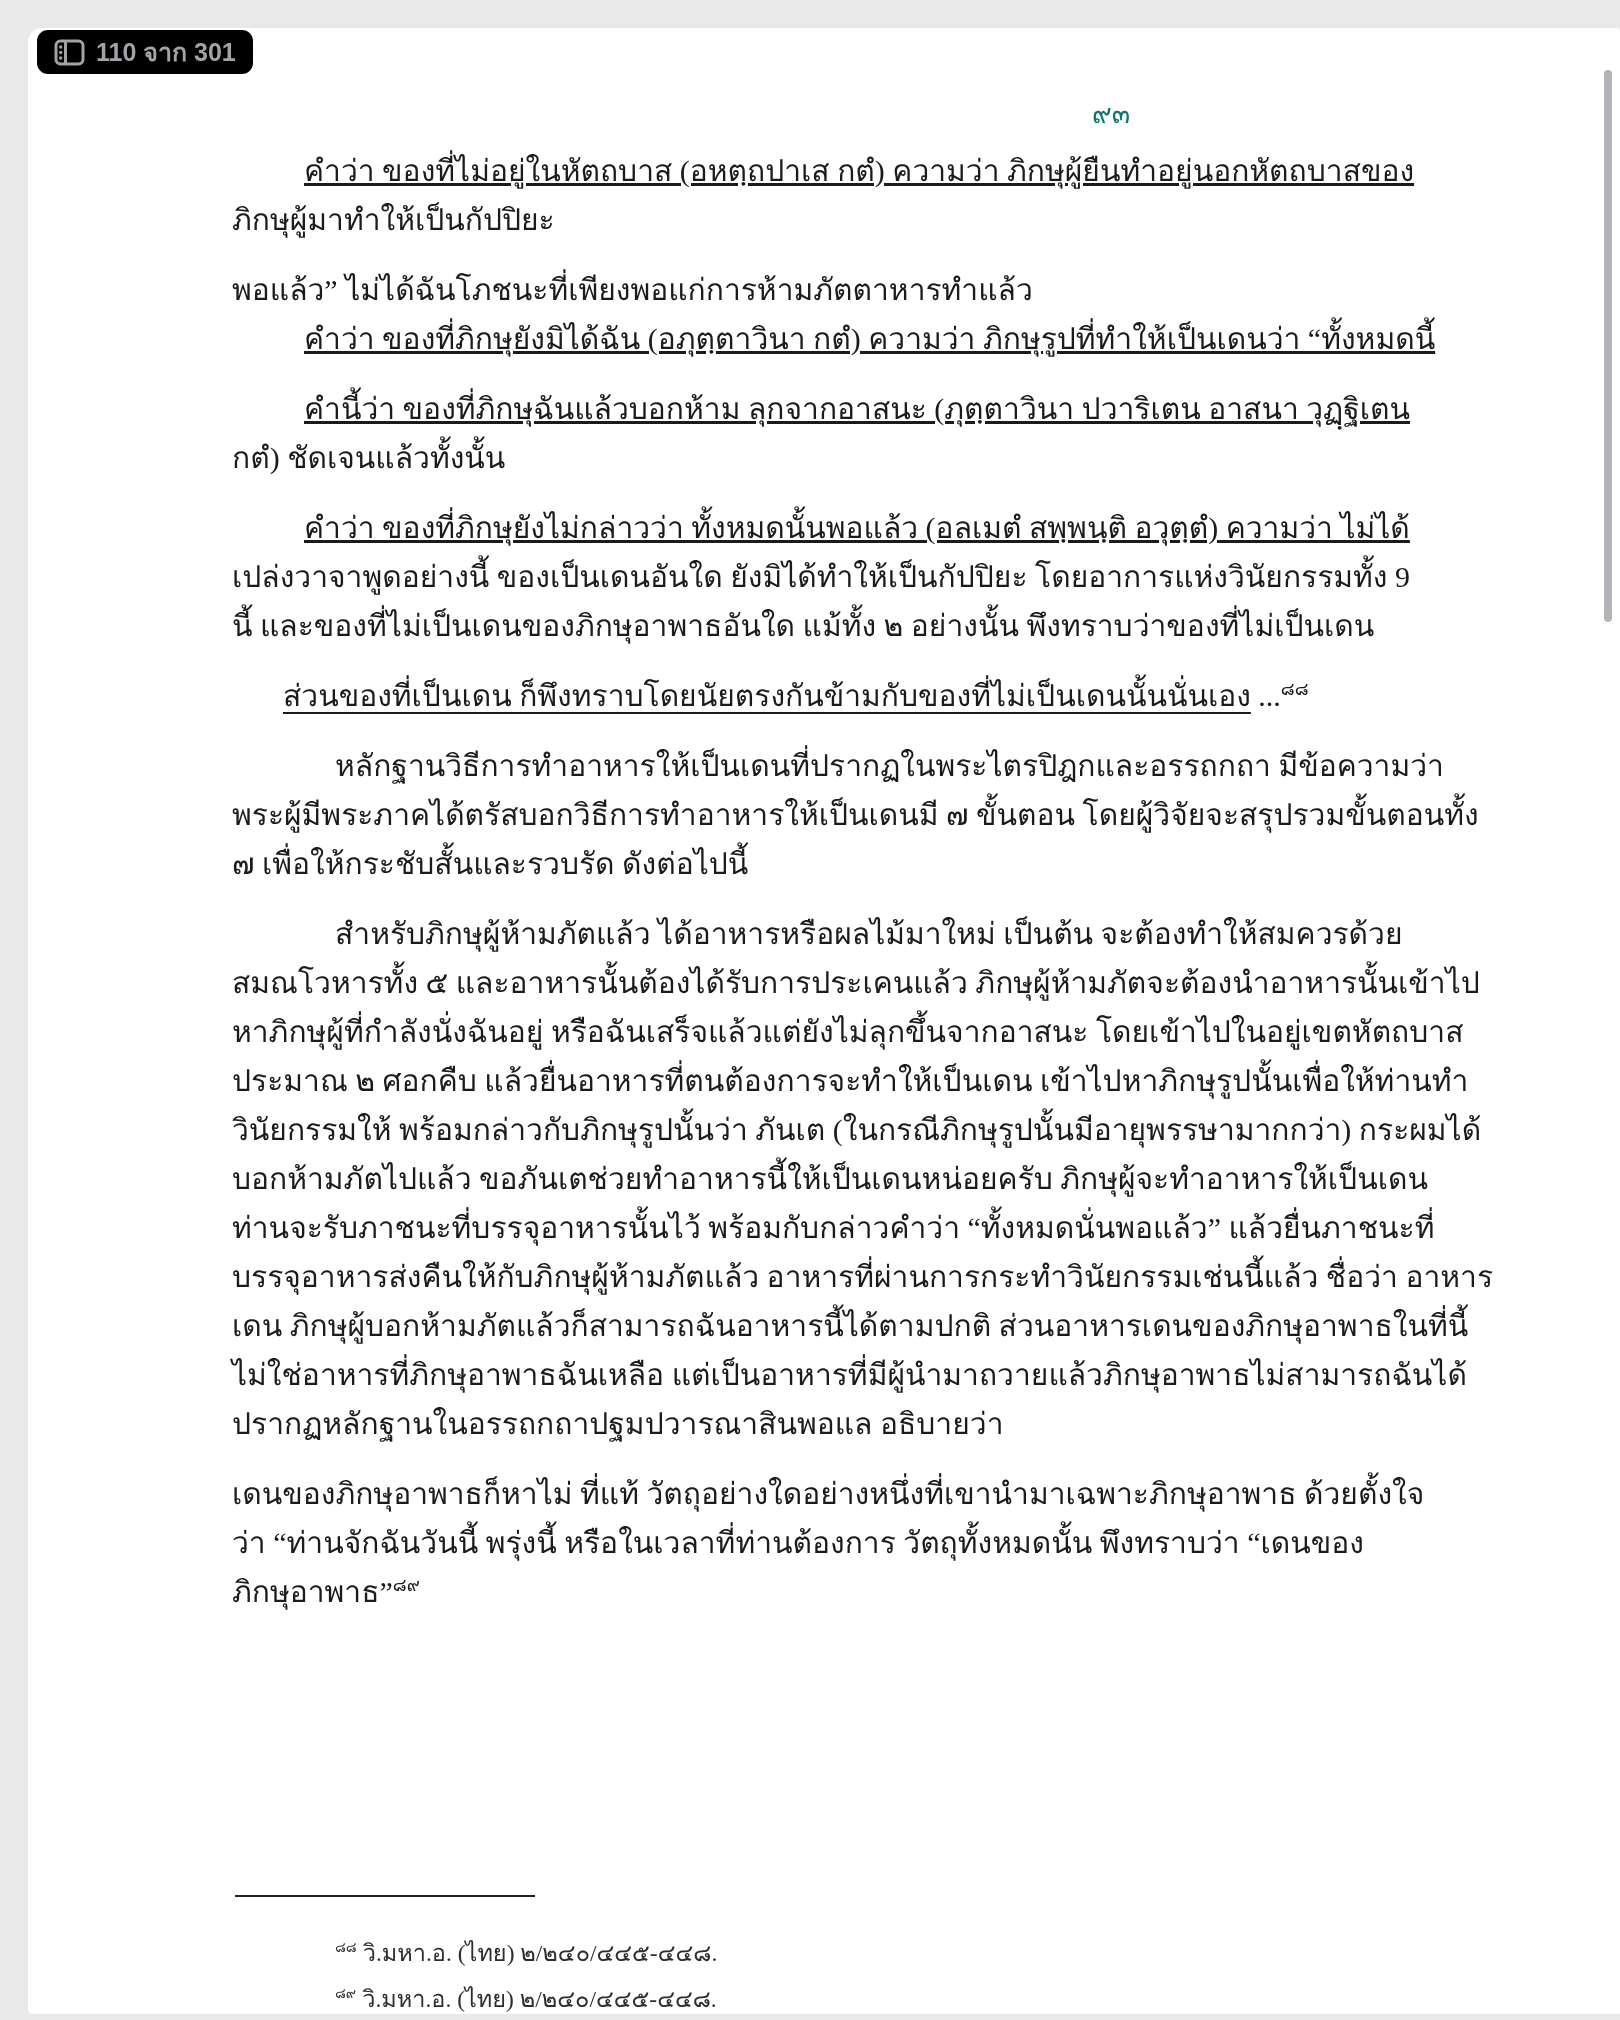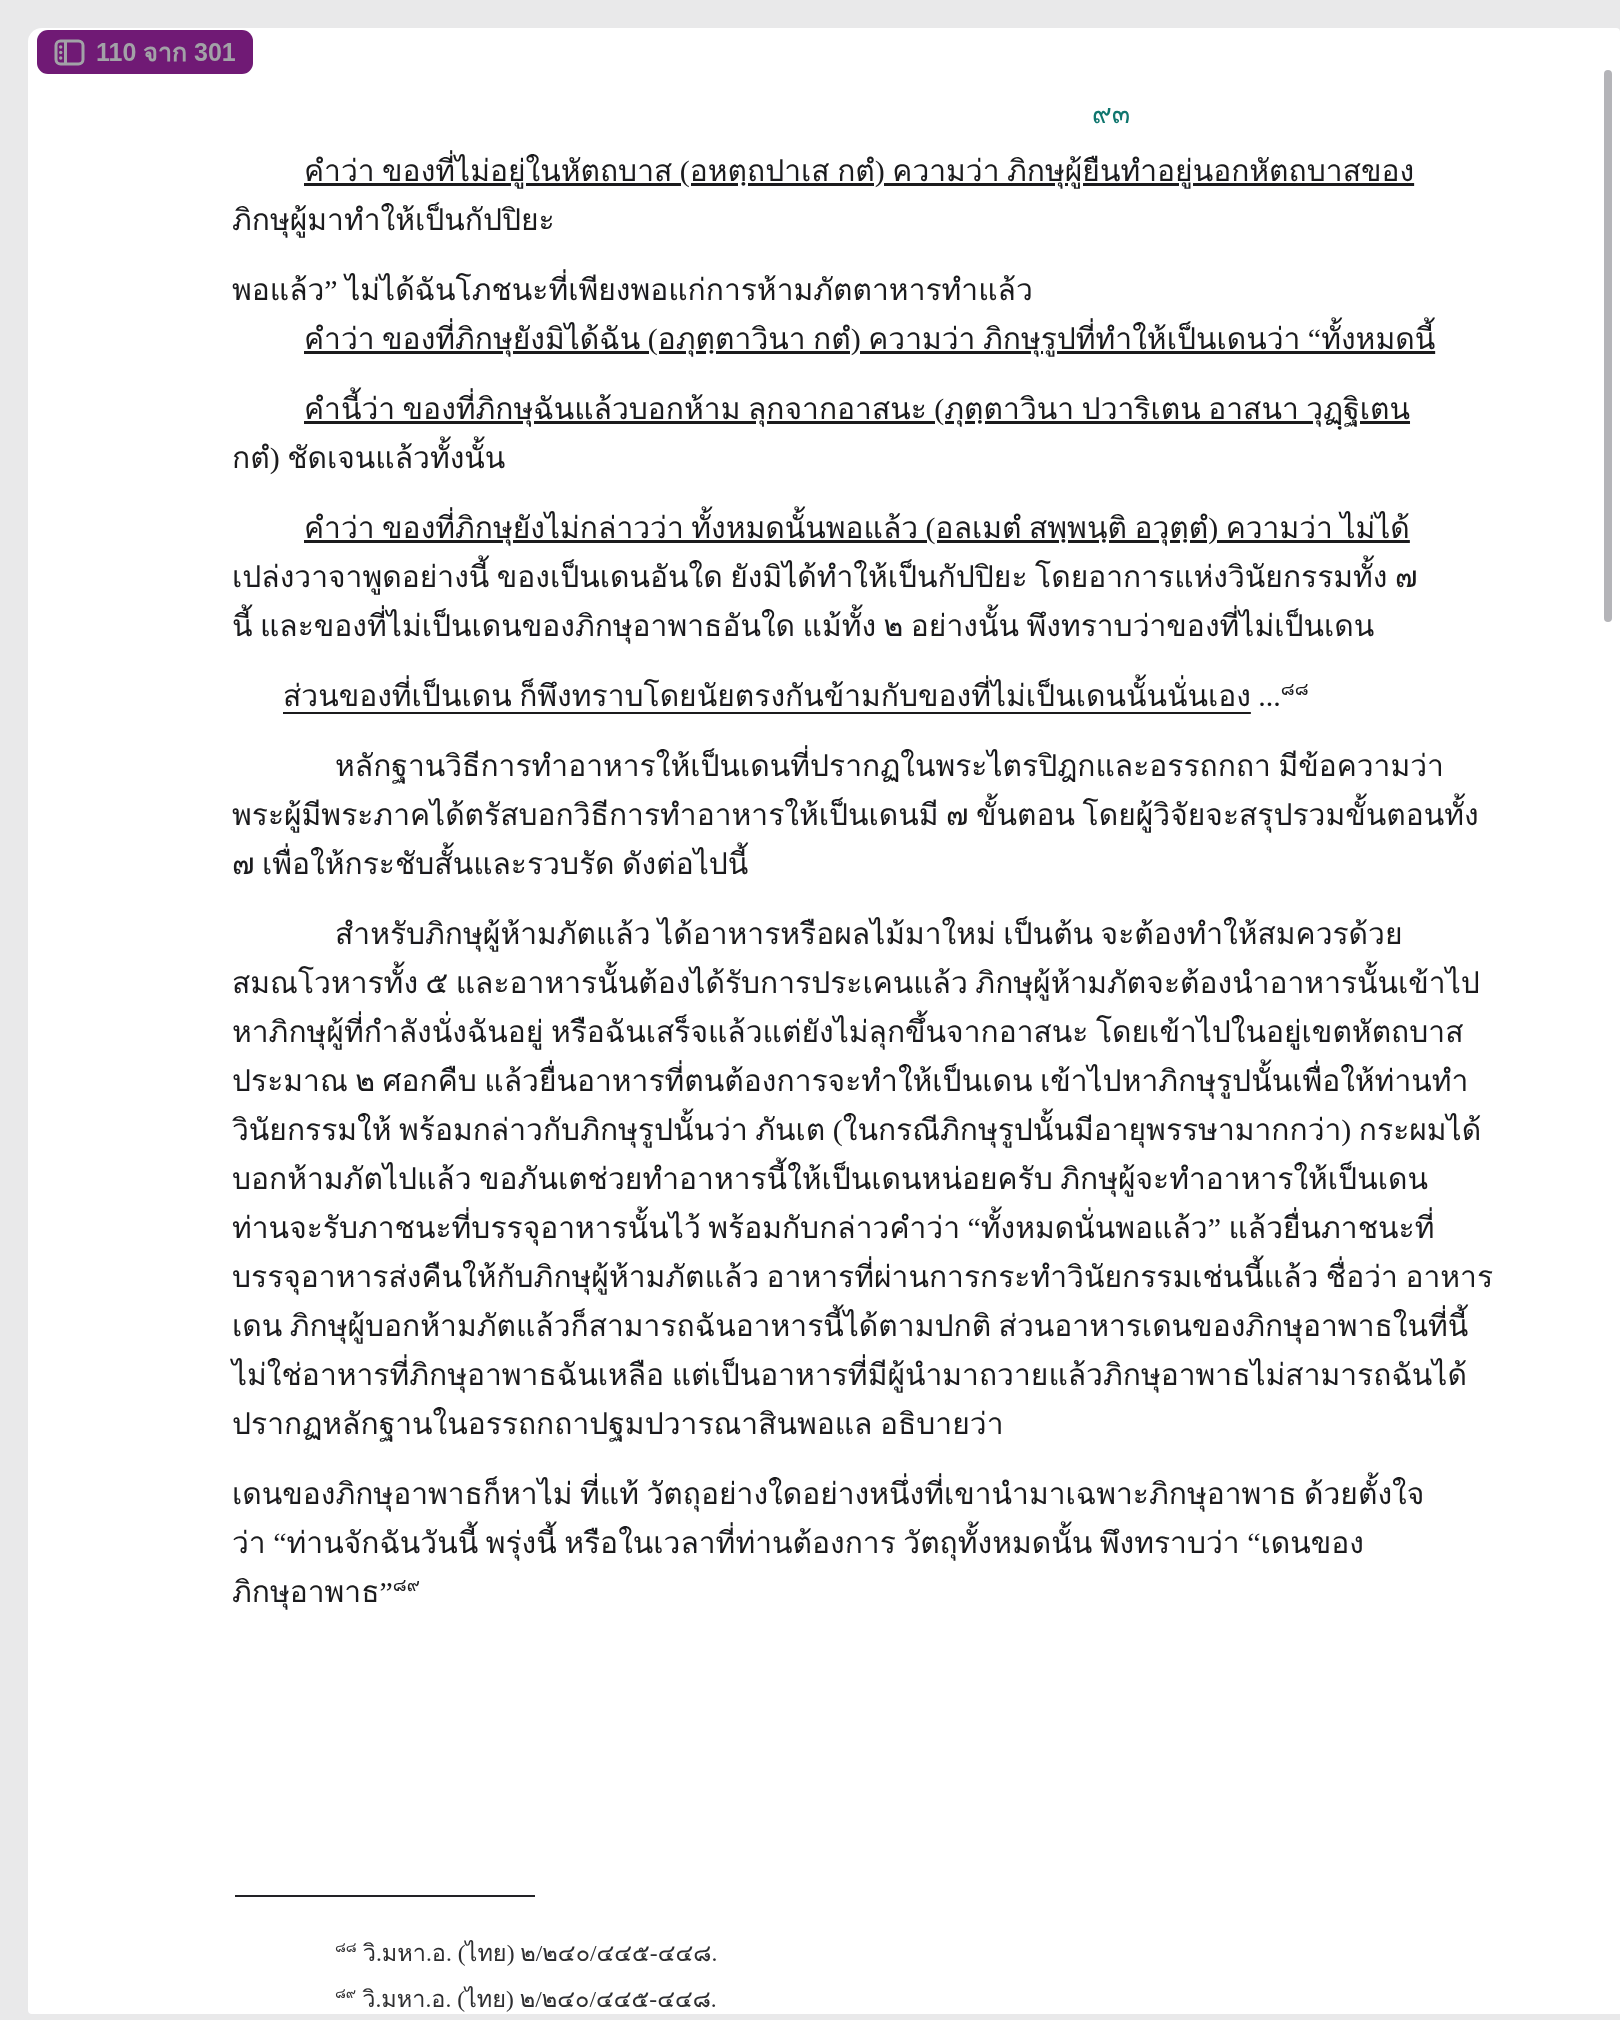--- a/index.html
+++ b/index.html
@@ -8,21 +8,21 @@
     background:#e9e9ea; overflow:hidden;
     font-family:"Liberation Serif","DejaVu Serif",serif;
   }
   .page {
     position:absolute; left:28px; top:28px; right:0px; bottom:6px;
     background:#ffffff; border-radius:14px 4px 0 4px;
   }
   .badge {
     position:absolute; left:37px; top:30px; height:44px;
     display:flex; align-items:center; gap:11px; padding:0 17px;
-    background:#701a75; border-radius:11px;
+    background:#000000; border-radius:11px;
     color:#a2a2a7; font-family:"Liberation Sans","DejaVu Sans",sans-serif;
     font-size:25px; font-weight:700; cursor:pointer;
   }
   .badge svg { display:block; }
   .pageno {
     position:absolute; left:1092px; top:92px;
     font-size:27px; color:#0f766e;
   }
   .textflow {
     position:absolute; left:232px; top:146px; width:1172px;
@@ -92,21 +92,21 @@
       <div class="ln ind-72">คำว่า ของที่ภิกษุยังมิได้ฉัน (อภุตฺตาวินา กตํ) ความว่า ภิกษุรูปที่ทำให้เป็นเดนว่า “ทั้งหมดนี้</div>
     </div>
 
     <div class="para">
       <div class="ln ind-72">คำนี้ว่า ของที่ภิกษุฉันแล้วบอกห้าม ลุกจากอาสนะ (ภุตฺตาวินา ปวาริเตน อาสนา วุฏฺฐิเตน</div>
       <div class="ln">กตํ) ชัดเจนแล้วทั้งนั้น</div>
     </div>
 
     <div class="para">
       <div class="ln ind-72">คำว่า ของที่ภิกษุยังไม่กล่าวว่า ทั้งหมดนั้นพอแล้ว (อลเมตํ สพฺพนฺติ อวุตฺตํ) ความว่า ไม่ได้</div>
-      <div class="ln">เปล่งวาจาพูดอย่างนี้ ของเป็นเดนอันใด ยังมิได้ทำให้เป็นกัปปิยะ โดยอาการแห่งวินัยกรรมทั้ง ๗</div>
+      <div class="ln">เปล่งวาจาพูดอย่างนี้ ของเป็นเดนอันใด ยังมิได้ทำให้เป็นกัปปิยะ โดยอาการแห่งวินัยกรรมทั้ง 9</div>
       <div class="ln">นี้ และของที่ไม่เป็นเดนของภิกษุอาพาธอันใด แม้ทั้ง ๒ อย่างนั้น พึงทราบว่าของที่ไม่เป็นเดน</div>
     </div>
 
     <div class="para">
       <div class="ln ind-51"><span class="uline">ส่วนของที่เป็นเดน ก็พึงทราบโดยนัยตรงกันข้ามกับของที่ไม่เป็นเดนนั้นนั่นเอง</span><span> ...</span><sup class="ref">๘๘</sup></div>
     </div>
 
     <div class="para">
       <div class="ln ind-103">หลักฐานวิธีการทำอาหารให้เป็นเดนที่ปรากฏในพระไตรปิฎกและอรรถกถา มีข้อความว่า</div>
       <div class="ln">พระผู้มีพระภาคได้ตรัสบอกวิธีการทำอาหารให้เป็นเดนมี ๗ ขั้นตอน โดยผู้วิจัยจะสรุปรวมขั้นตอนทั้ง</div>

